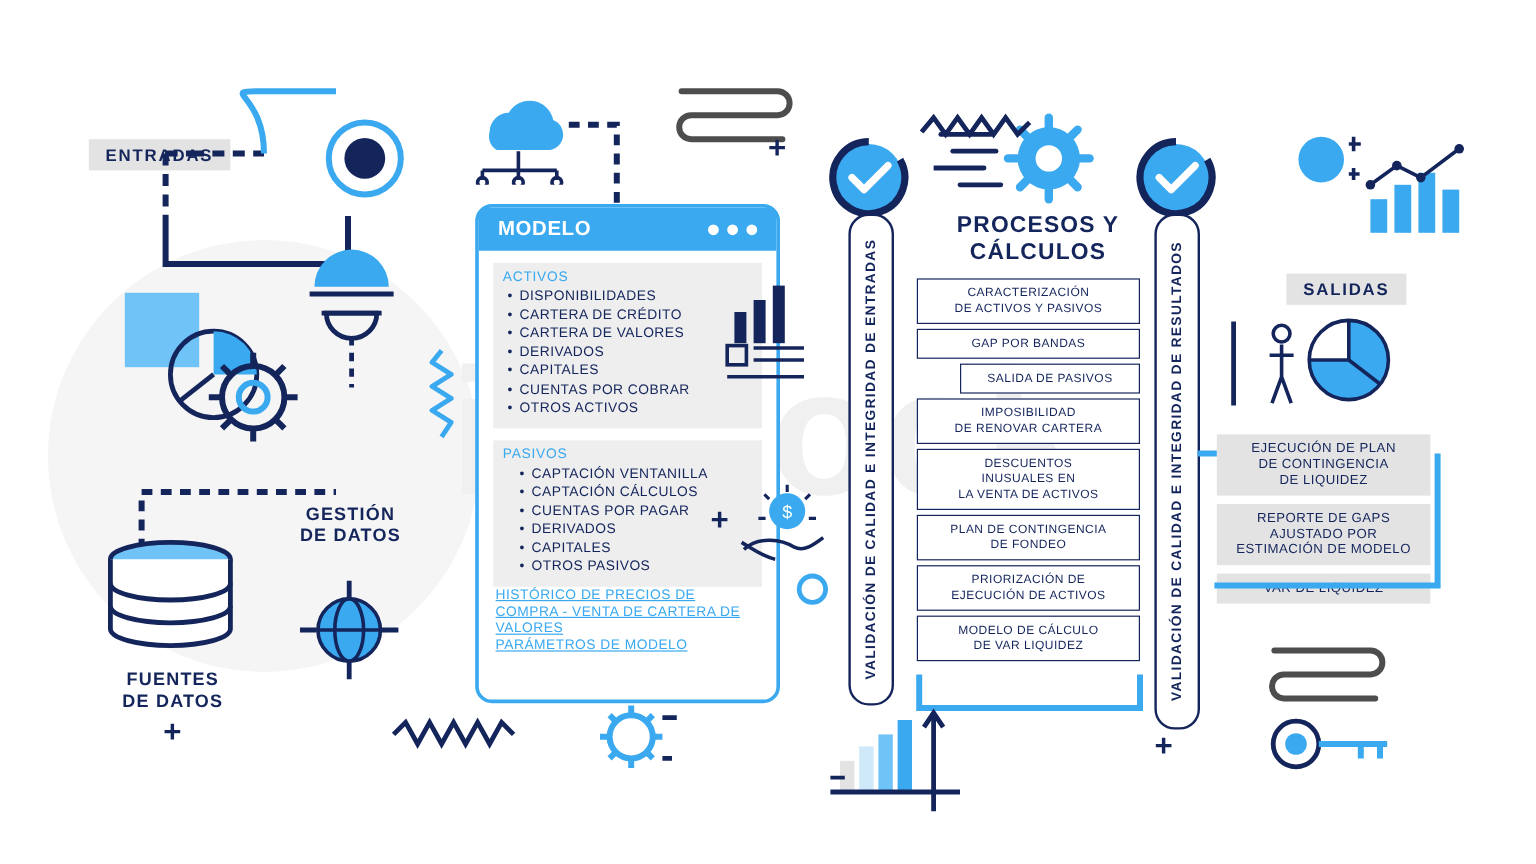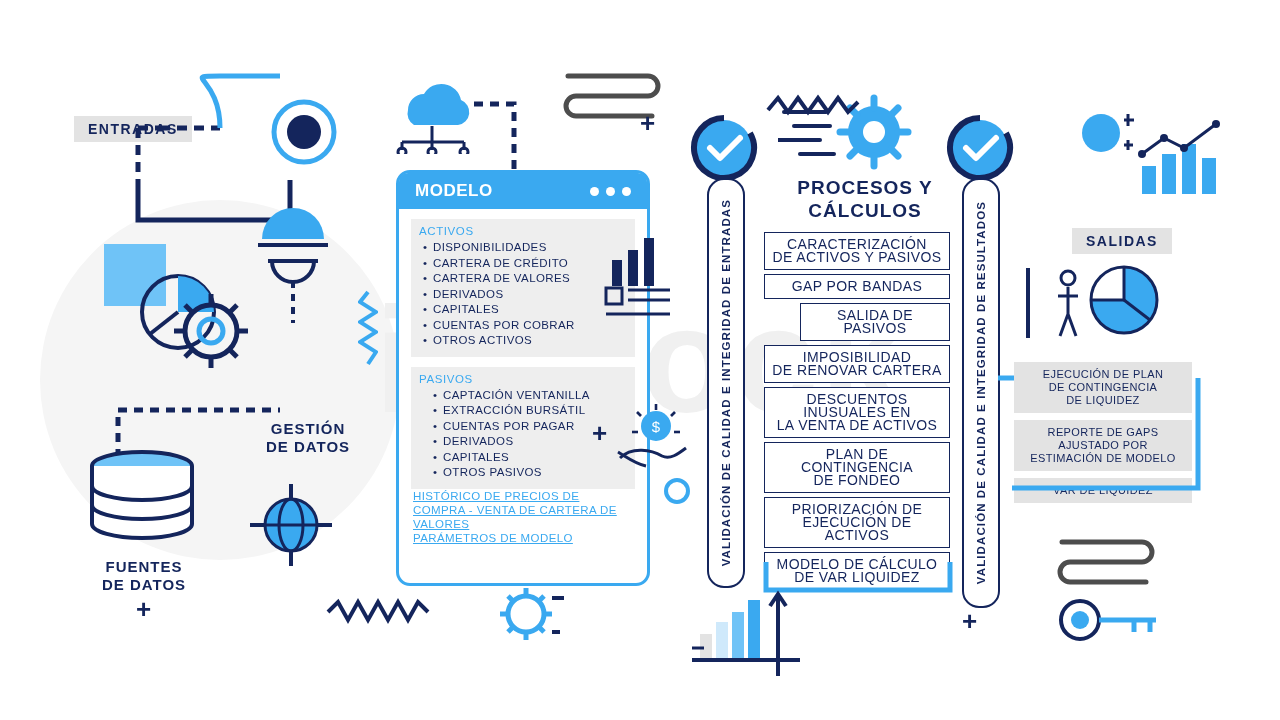--- a/index.html
+++ b/index.html
@@ -62,21 +62,21 @@
   }
   .vbar span{
     writing-mode:vertical-rl;transform:rotate(180deg);
     font-size:11.5px;font-weight:bold;letter-spacing:1.1px;color:#14255c;white-space:nowrap;
   }
 
   
   .plist{position:absolute;left:764px;top:232px;width:186px;}
   .pitem{
     border:1.5px solid #14255c;background:#fff;color:#14255c;
-    font-size:14px;letter-spacing:.4px;text-align:center;
+    font-size:10px;letter-spacing:.4px;text-align:center;
     padding:5px 4px;margin-bottom:4px;line-height:13px;
   }
   
   .olist{position:absolute;left:1014px;top:362px;width:178px;}
   .oitem{
     background:#e3e3e3;color:#14255c;font-size:11px;letter-spacing:.4px;
     text-align:center;padding:6px 4px;margin-bottom:7px;line-height:13px;
   }
   .proc-title{
     position:absolute;left:770px;top:176px;width:190px;text-align:center;
@@ -152,21 +152,21 @@
         <line x1="43" y1="69" x2="43" y2="80"></line>
       <line x1="6" y1="43" x2="17" y2="43"></line>
         <line x1="69" y1="43" x2="80" y2="43"></line>
       <line x1="17" y1="17" x2="25" y2="25"></line>
         <line x1="61" y1="61" x2="69" y2="69"></line>
       <line x1="69" y1="17" x2="61" y2="25"></line>
         <line x1="25" y1="61" x2="17" y2="69"></line>
     </g>
   </svg>
 
-  <div class="abs bold-cap" style="left:238px;top:420px;width:140px;font-size:15px;line-height:18px;">
+  <div class="abs bold-cap" style="left:222px;top:420px;width:140px;font-size:15px;line-height:18px;">
     <div>GESTIÓN</div>
     <div>DE DATOS</div>
   </div>
 
   <svg class="abs" style="left:110px;top:398px;" width="180" height="90">
     <path d="M8,76 L8,12 L170,12" stroke="#14255c" stroke-width="5" fill="none" stroke-dasharray="9 7"></path>
   </svg>
 
   <svg class="abs" style="left:248px;top:482px;" width="86" height="86">
     <circle cx="43" cy="43" r="26" fill="#3aa9f0"></circle>
@@ -220,21 +220,21 @@
         <li>CAPITALES</li>
         <li>CUENTAS POR COBRAR</li>
         <li>OTROS  ACTIVOS</li>
       </ul>
     </div>
 
     <div class="panel">
       <div class="panel-title">PASIVOS</div>
       <ul class="indent">
         <li>CAPTACIÓN  VENTANILLA</li>
-        <li>EXTRACCIÓN BURSÁTIL</li>
+        <li>CAPTACIÓN CÁLCULOS</li>
         <li>CUENTAS POR PAGAR</li>
         <li>DERIVADOS</li>
         <li>CAPITALES</li>
         <li>OTROS PASIVOS</li>
       </ul>
     </div>
 
     <div class="note">HISTÓRICO DE PRECIOS DE COMPRA - VENTA DE CARTERA DE VALORES</div>
     <div class="note">PARÁMETROS DE MODELO</div>
   </div>

